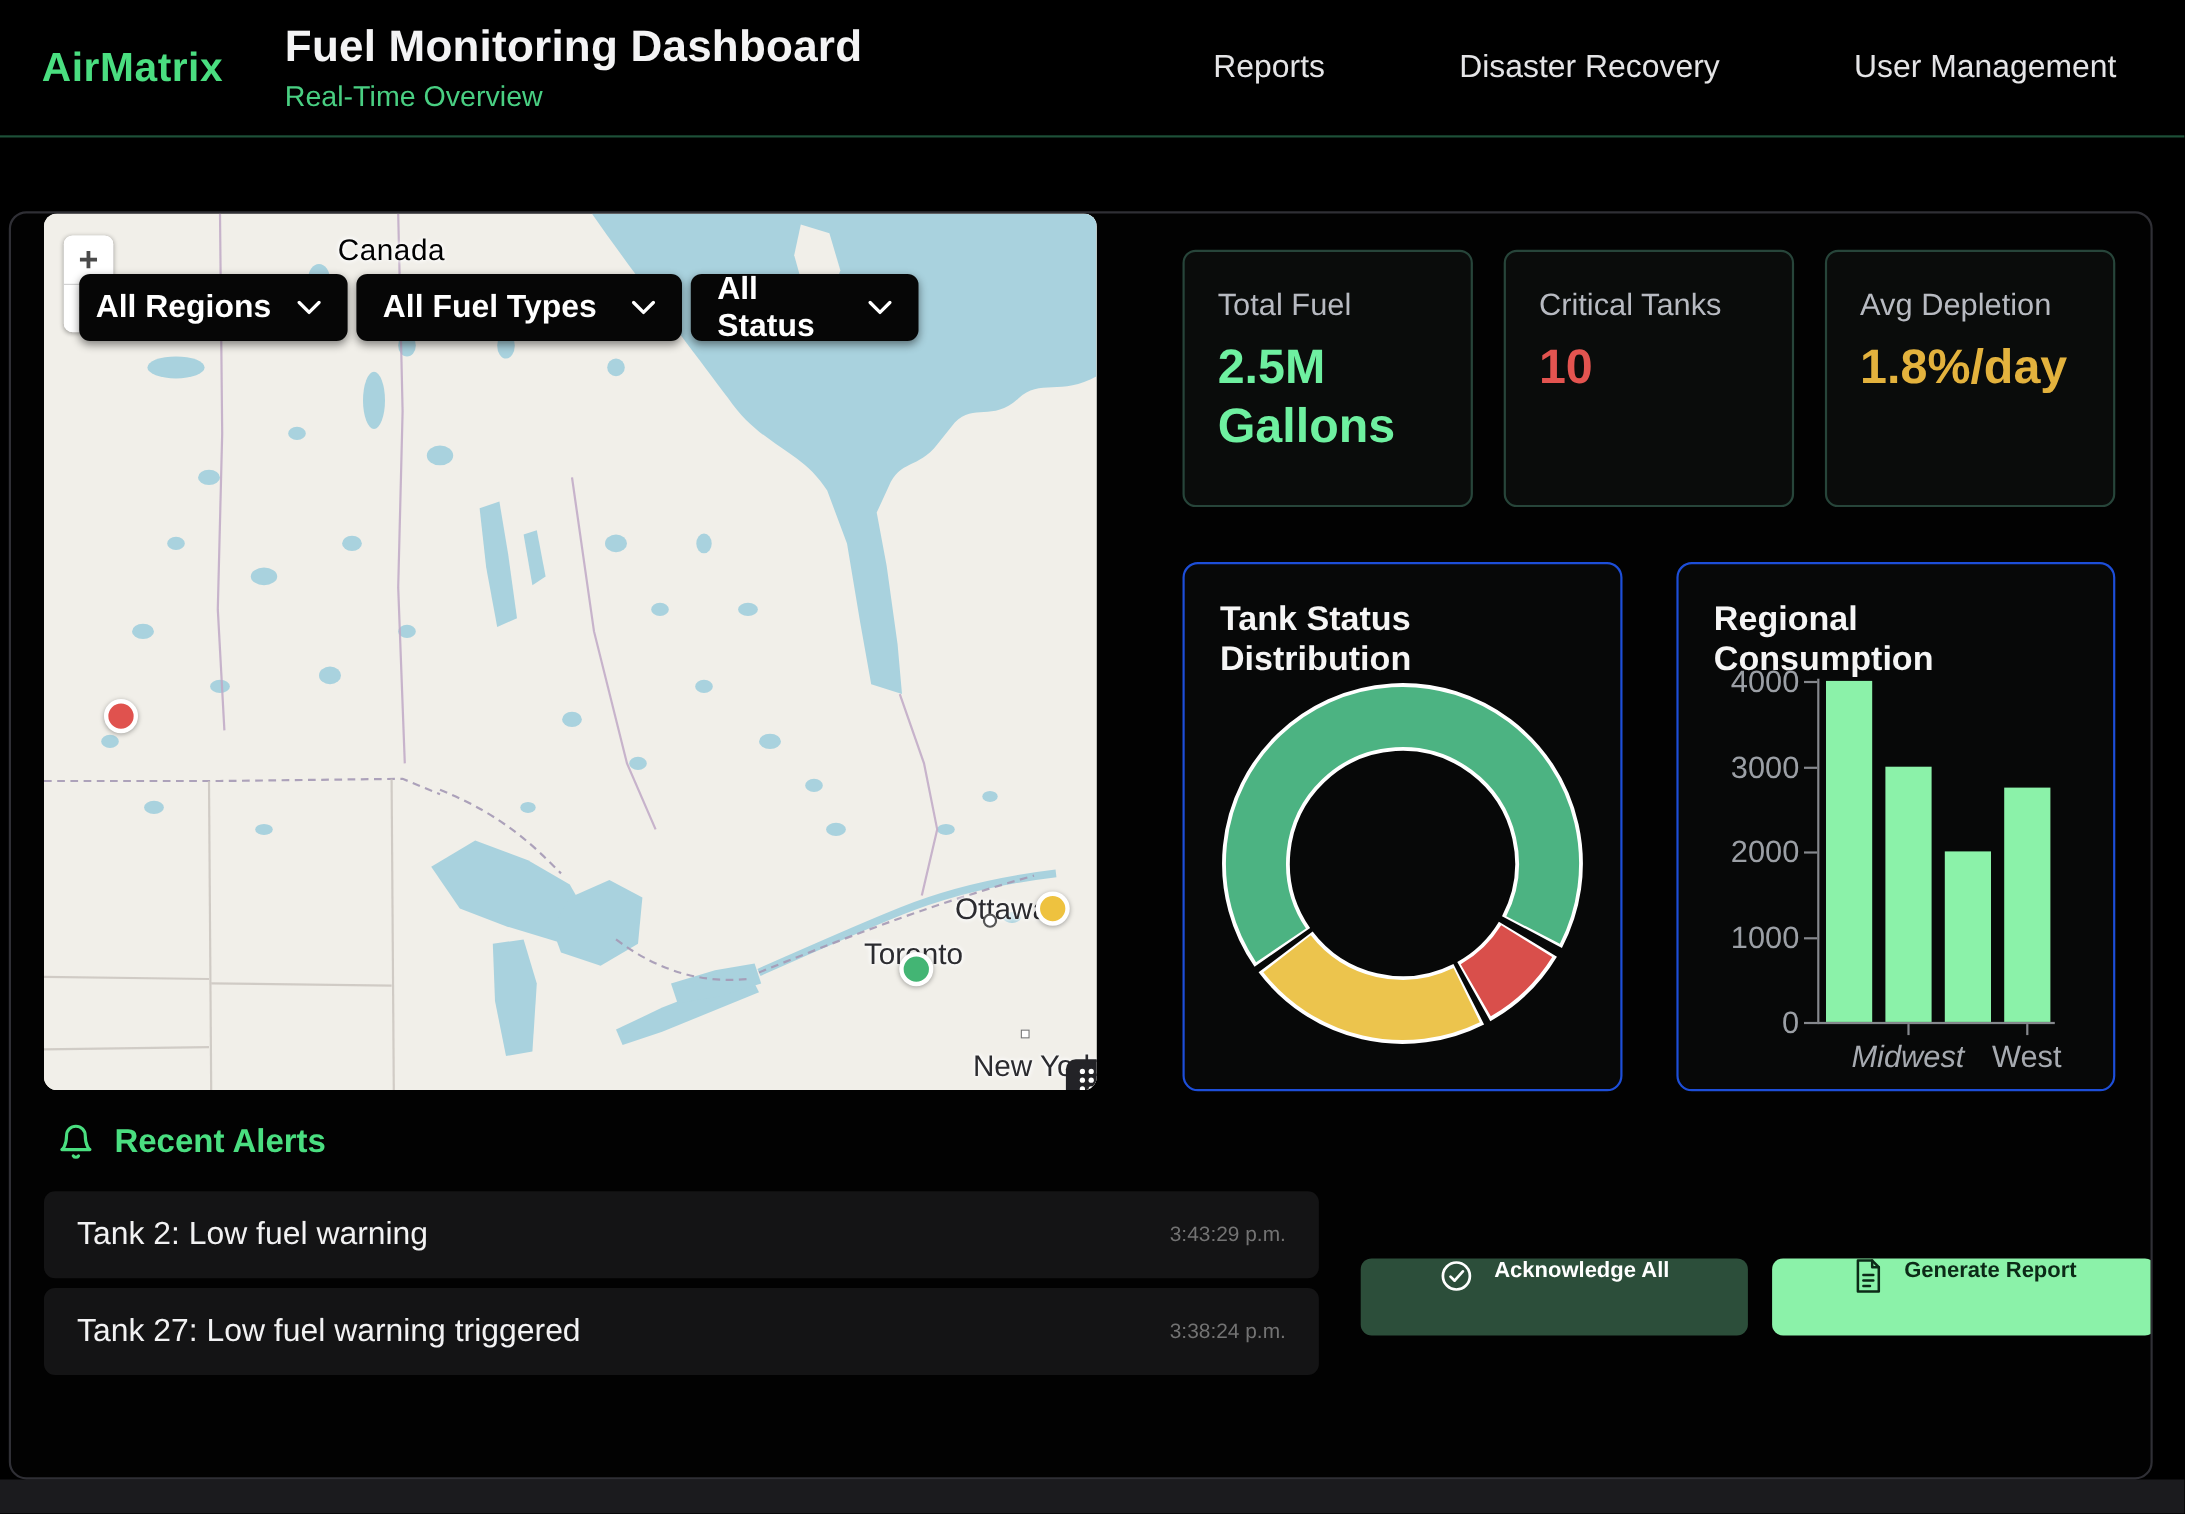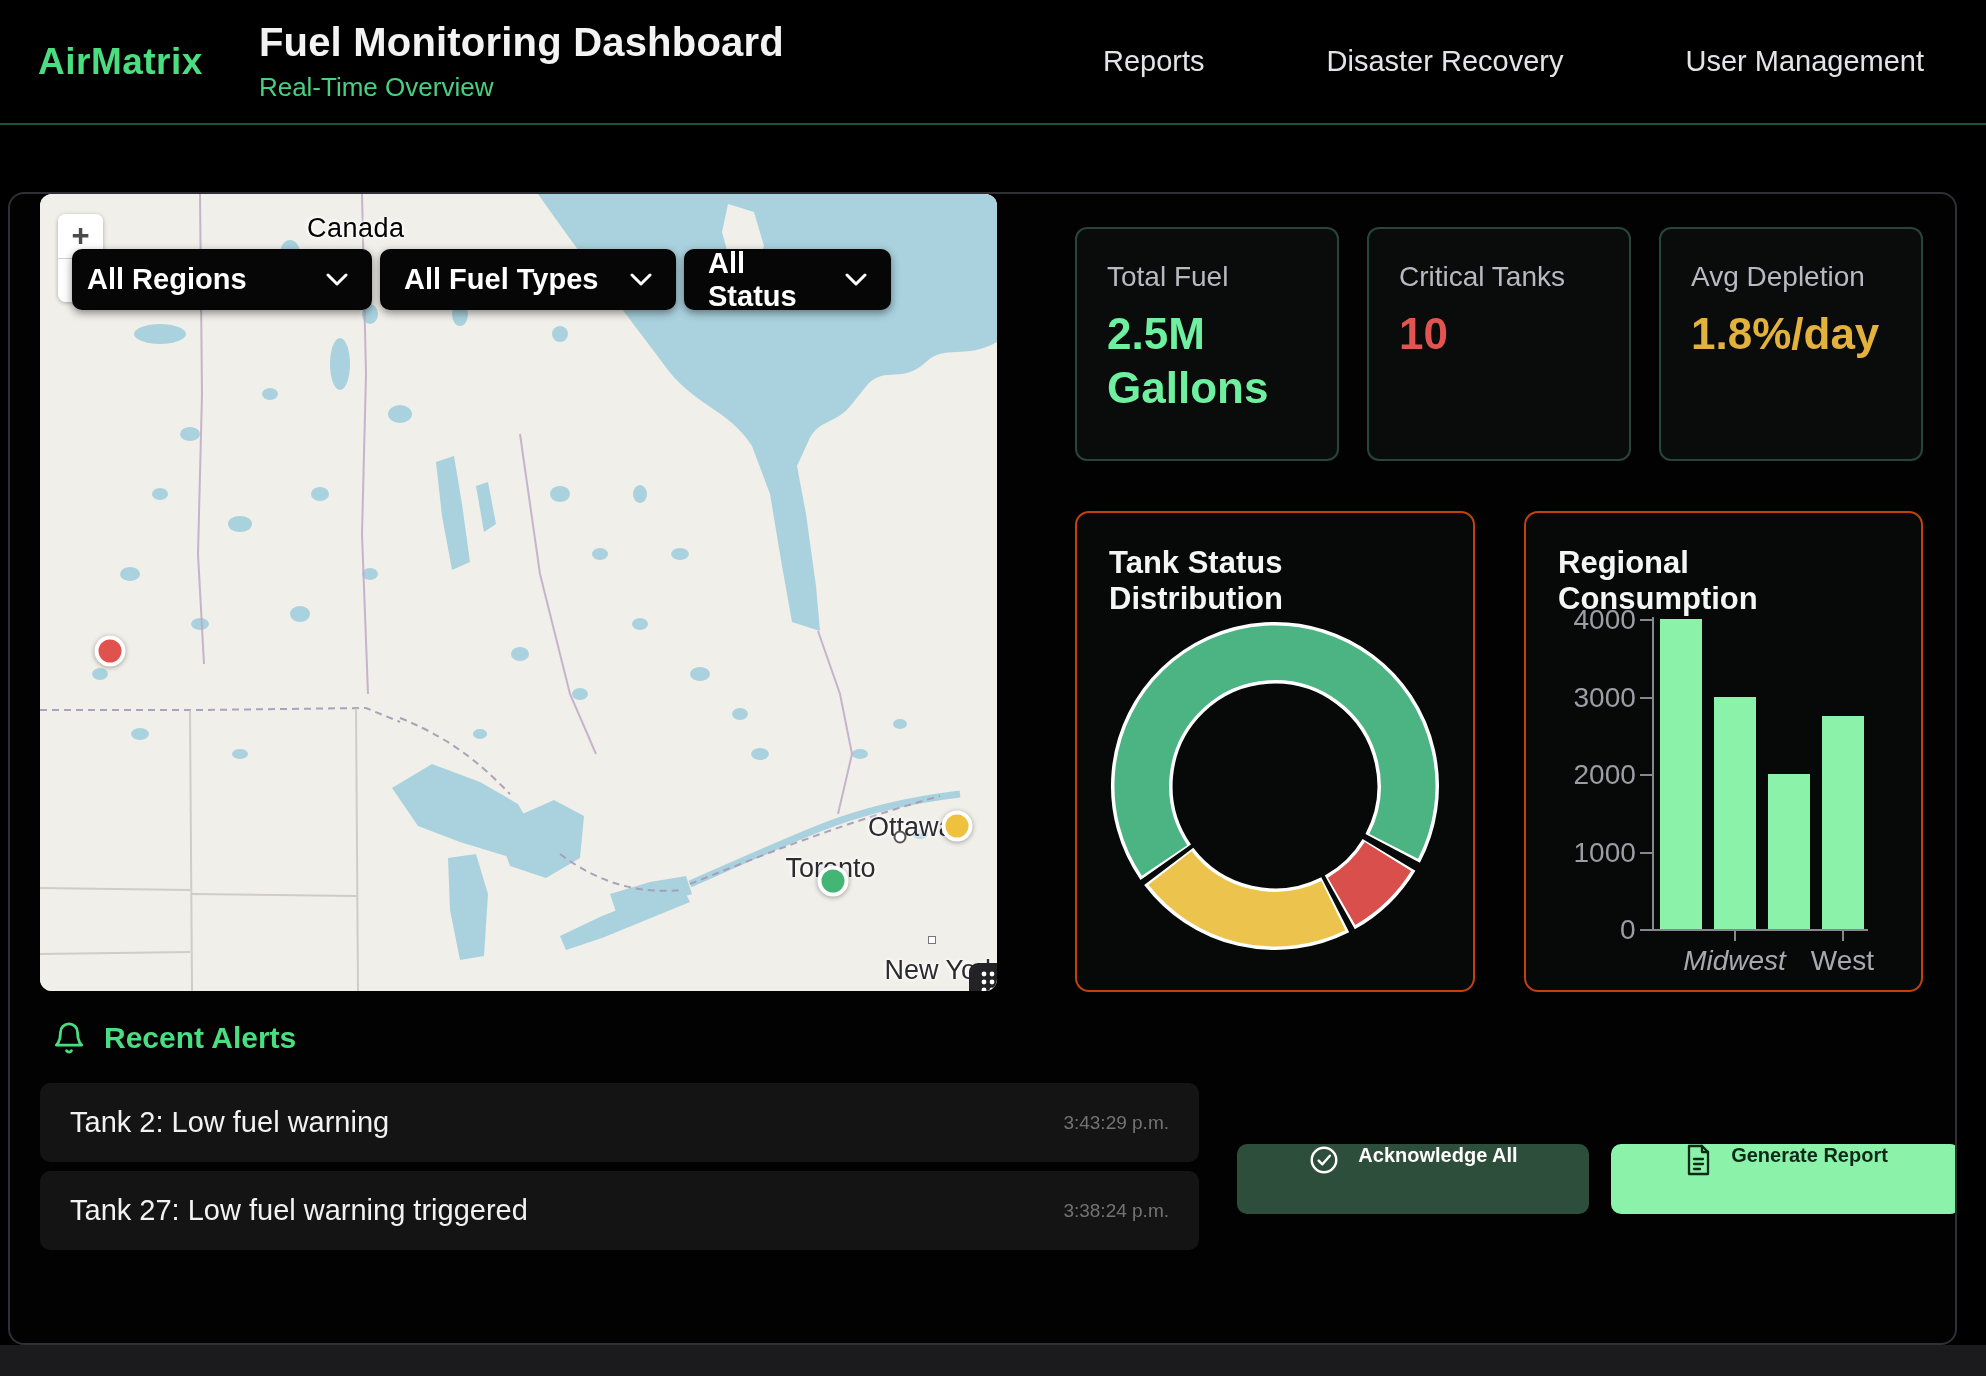--- a/index.html
+++ b/index.html
@@ -41,36 +41,36 @@
   .zoom-ctl { position:absolute; top:20px; left:18px; width:45px; background:#fff; border-radius:8px;
     z-index:1; box-shadow:0 1px 4px rgba(0,0,0,.3); overflow:hidden; }
   .zoom-btn { width:45px; height:44px; display:flex; align-items:center; justify-content:center;
     font-size:31px; font-weight:bold; color:#4a4a4a; cursor:pointer; background:#fff; border:none; }
   .zoom-btn + .zoom-btn { border-top:1px solid #cfcfcf; }
 
   .filters { position:absolute; top:55px; left:32px; display:flex; gap:8px; z-index:2; }
   .filter-select { height:61px; background:#060606; border-radius:10px; color:#fff; display:flex;
     align-items:center; justify-content:space-between; padding:0 24px; font-size:29px; font-weight:600;
     cursor:pointer; box-shadow:0 3px 8px rgba(0,0,0,.45); }
-  .filter-select.w1{ width:300px;padding-left:15px; } .filter-select.w2{ width:296px; } .filter-select.w3{ width:207px; }
+  .filter-select.w1{ width:244px;padding-left:15px; } .filter-select.w2{ width:296px; } .filter-select.w3{ width:207px; }
   .chev { margin-left:18px; flex:0 0 auto; }
 
   .drag-handle { position:absolute; right:-10px; bottom:-10px; width:38px; height:38px; background:#232327;
     border-radius:9px; z-index:3; display:flex; align-items:center; justify-content:center; cursor:grab; }
 
   
   .right-col { flex:1; display:flex; flex-direction:column; padding-top:33px;padding-left:41px; }
   .stats-row { display:flex; gap:28px; }
   .stat-card { flex:1; height:234px; background:#0a0c0b; border:2px solid #27453a; border-radius:12px;
     padding:32px 30px; }
   .stat-label { font-size:28px; color:#b7bac1; margin-bottom:14px; }
   .stat-value { font-size:44px; font-weight:bold; line-height:1.22; }
 
   .charts-row { display:flex; gap:49px; margin-top:50px; }
-  .chart-card { flex:1; height:481px; background:#070808; border:2px solid #c2410c; border-radius:14px;
+  .chart-card { flex:1; height:481px; background:#070808; border:2px solid #1d4ed8; border-radius:14px;
     padding:32px; display:flex; flex-direction:column; }
   .chart-title { font-size:31px; font-weight:bold; color:#f5f5f5; }
   .donut-wrap { margin:auto auto 2px auto; }
   .bar-plot { position:relative; width:300px; height:365px; margin:auto auto 6px auto; }
   .axis { position:absolute; background:#85888d; }
   .ytick-label { position:absolute; left:0; width:62px; text-align:right; font-size:28px; color:#9b9fa5; }
   .xtick-label { position:absolute; width:140px; text-align:center; font-size:28px; color:#a6aab0; }
   .bar { position:absolute; }
 
   

